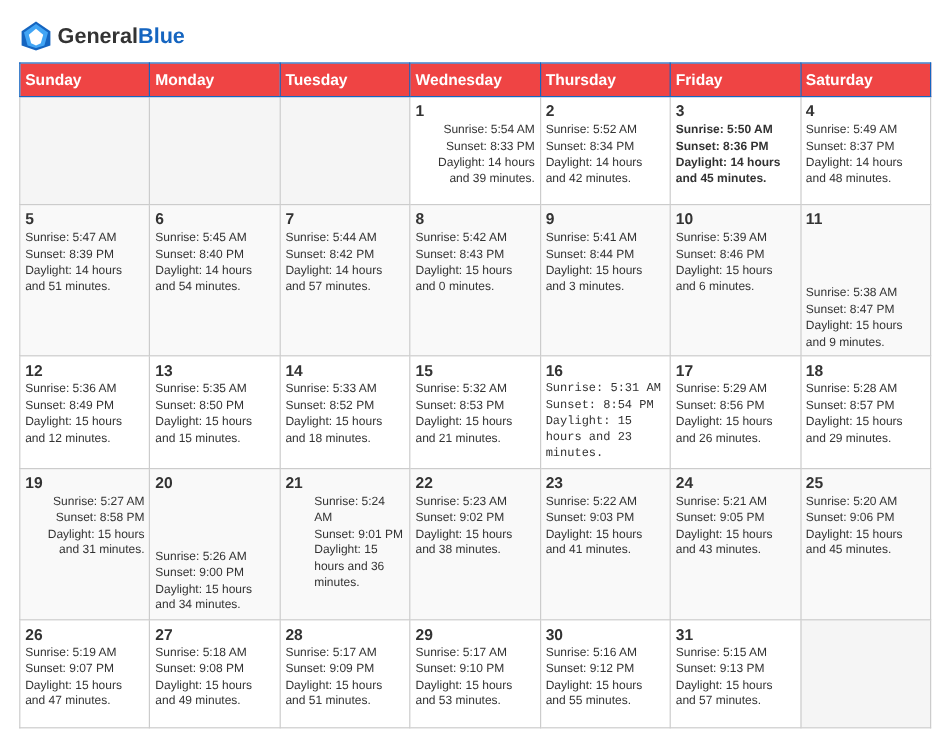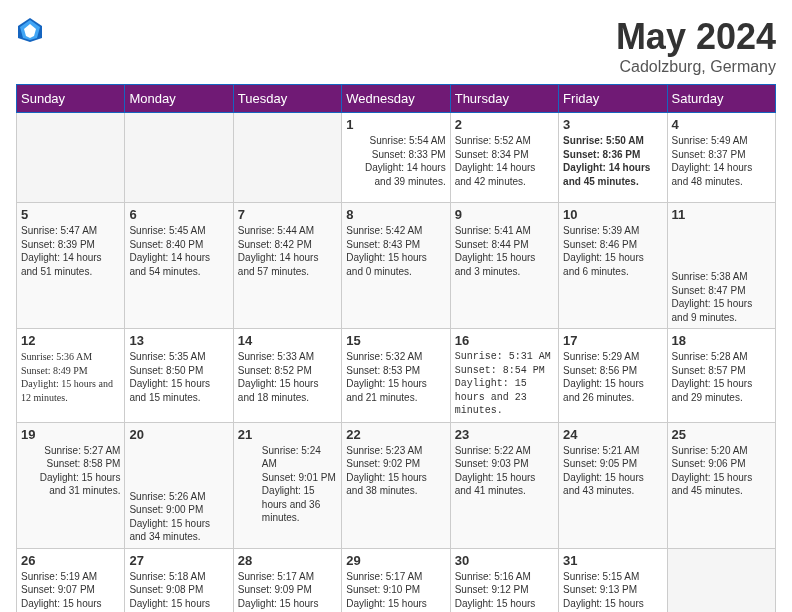--- a/index.html
+++ b/index.html
@@ -46,25 +46,25 @@
     .location-title {
       font-size: 16px;
       color: #555;
     }
     .calendar {
       width: 100%;
       border-collapse: collapse;
       table-layout: fixed;
     }
     .calendar thead th {
-      background: #701a75;
+      background: #ef4444;
       color: #fff;
       padding: 6px 4px;
       font-size: 13px;
-      font-weight: normal;
+      font-weight: bold;
       text-align: left;
       border: 1px solid #1565c0;
     }
     .calendar tbody td {
       vertical-align: top;
       border: 1px solid #ccc;
       padding: 4px 4px;
       height: 90px;
       font-size: 10.5px;
       color: #333;
@@ -92,24 +92,23 @@
 </head>
 <body>
 
 <div class="header-area">
   <div class="logo">
     <svg class="logo-icon" viewBox="0 0 28 28">
       <polygon points="14,2 26,10 26,22 14,26 2,22 2,10" fill="#1565c0"></polygon>
       <polygon points="14,4 24,11 21,22 14,24 7,22 4,11" fill="#42a5f5"></polygon>
       <polygon points="14,8 20,13 18,20 14,22 10,20 8,13" fill="#fff"></polygon>
     </svg>
-  </div>
-  <div class="title-area">
-    <div class="month-title">May 2024</div>
-    <div class="location-title">Cadolzburg, Germany</div>
+    <div>
+      <span class="logo-text-general">General</span><span class="logo-text-blue">Blue</span>
+    </div>
   </div>
 </div>
 
 <table class="calendar">
   <thead>
     <tr>
       <th>Sunday</th>
       <th>Monday</th>
       <th>Tuesday</th>
       <th>Wednesday</th>
@@ -188,21 +187,21 @@
         <td>
           <span class="day-number">11</span>
           <div class="day-content" style="white-space: pre-line; margin-top: 48px;">Sunrise: 5:38 AM
 Sunset: 8:47 PM
 Daylight: 15 hours and 9 minutes.</div>
         </td>
       </tr>
       <tr>
         <td>
           <span class="day-number">12</span>
-          <div class="day-content" style="white-space: pre-line; font-family: Liberation Serif, serif;">Sunrise: 5:36 AM
+          <div class="day-content" style="white-space: pre-line;">Sunrise: 5:36 AM
 Sunset: 8:49 PM
 Daylight: 15 hours and 12 minutes.</div>
         </td>
         <td>
           <span class="day-number">13</span>
           <div class="day-content" style="white-space: pre-line;">Sunrise: 5:35 AM
 Sunset: 8:50 PM
 Daylight: 15 hours and 15 minutes.</div>
         </td>
         <td>

